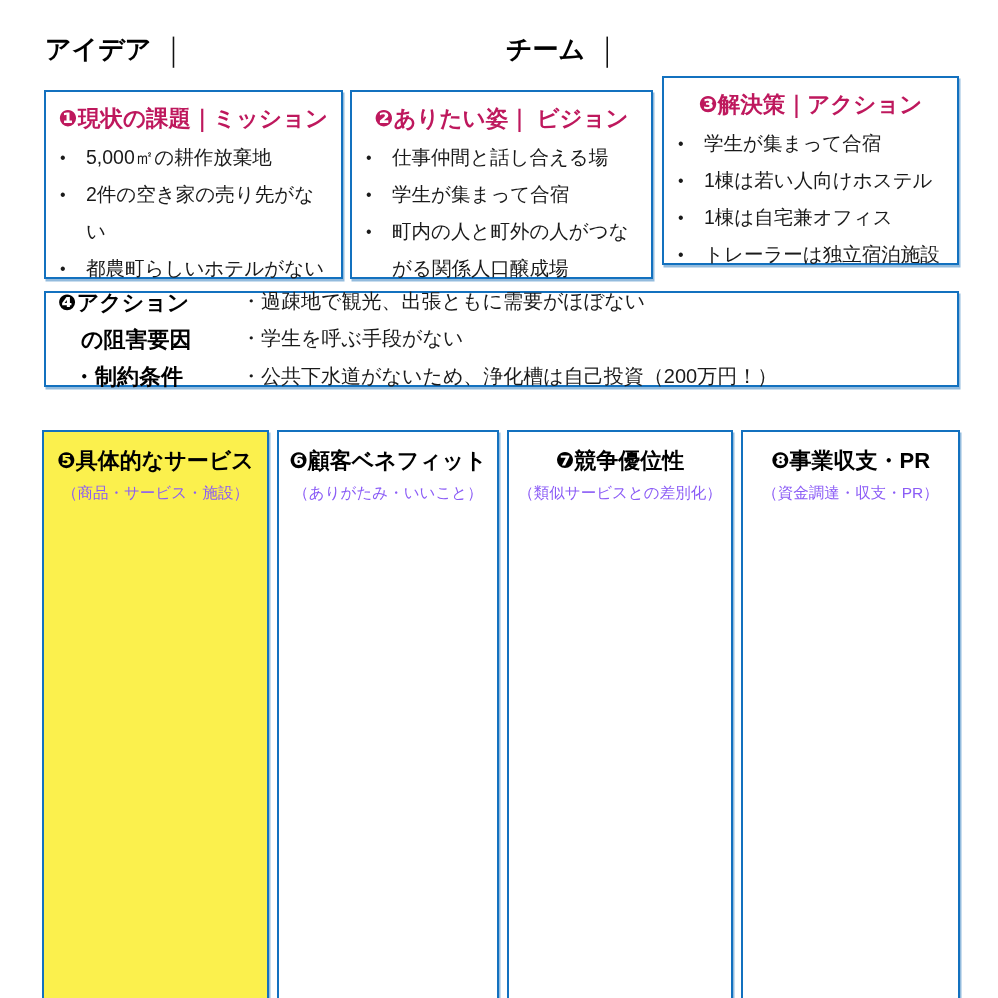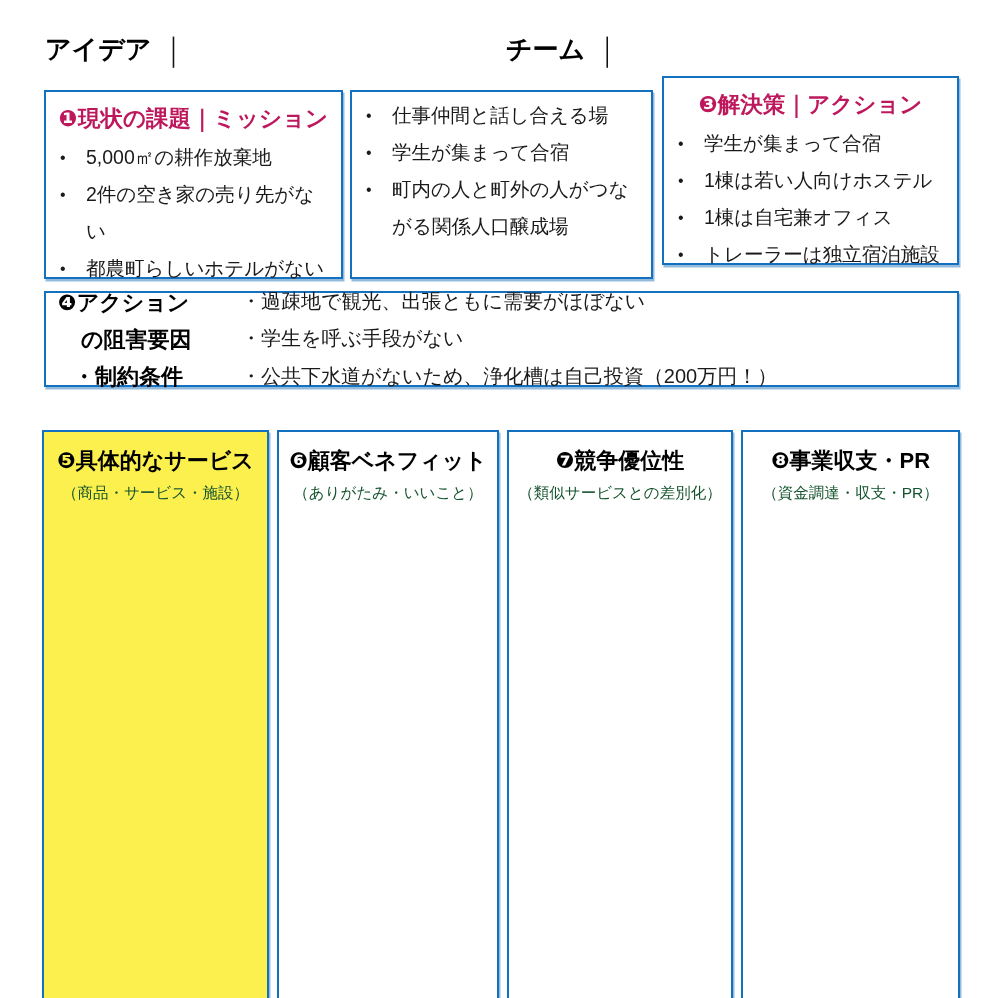--- a/index.html
+++ b/index.html
@@ -45,21 +45,21 @@
   .blist .btext { flex:1; }
 
   
   .b4-label { flex:none; width:195px; font-weight:700; font-size:22px; line-height:37px; padding-left:12px; box-sizing:border-box; }
   .b4-line-2 { padding-left:23px; }
   .b4-line-3 { padding-left:15px; }
   .b4-bullets { flex:1; font-size:20px; line-height:37.5px; color:#1a1a1a; }
 
   
   .col-title { text-align:center; font-weight:700; font-size:22px; margin-top:14px; white-space:nowrap; color:#000; }
-  .col-sub   { text-align:center; font-size:15.5px; margin-top:7px; color:#14532d; white-space:nowrap; }
+  .col-sub   { text-align:center; font-size:15.5px; margin-top:7px; color:#8b5cf6; white-space:nowrap; }
 </style>
 </head>
 <body>
 
 <div class="canvas">
 
   <div class="hdr hdr-idea">
     <span>アイデア</span>
     <span class="pipe">｜</span>
   </div>
@@ -84,20 +84,21 @@
         <span class="btext">都農町らしいホテルがない</span>
       </li>
       <li>
         <span class="bmark">•</span>
         <span class="btext">都農町らしい自宅がない</span>
       </li>
     </ul>
   </div>
 
   <div class="box box-2">
+    <div class="box-title">❷ありたい姿｜ ビジョン</div>
     <ul class="blist">
       <li>
         <span class="bmark">•</span>
         <span class="btext">仕事仲間と話し合える場</span>
       </li>
       <li>
         <span class="bmark">•</span>
         <span class="btext">学生が集まって合宿</span>
       </li>
       <li>

